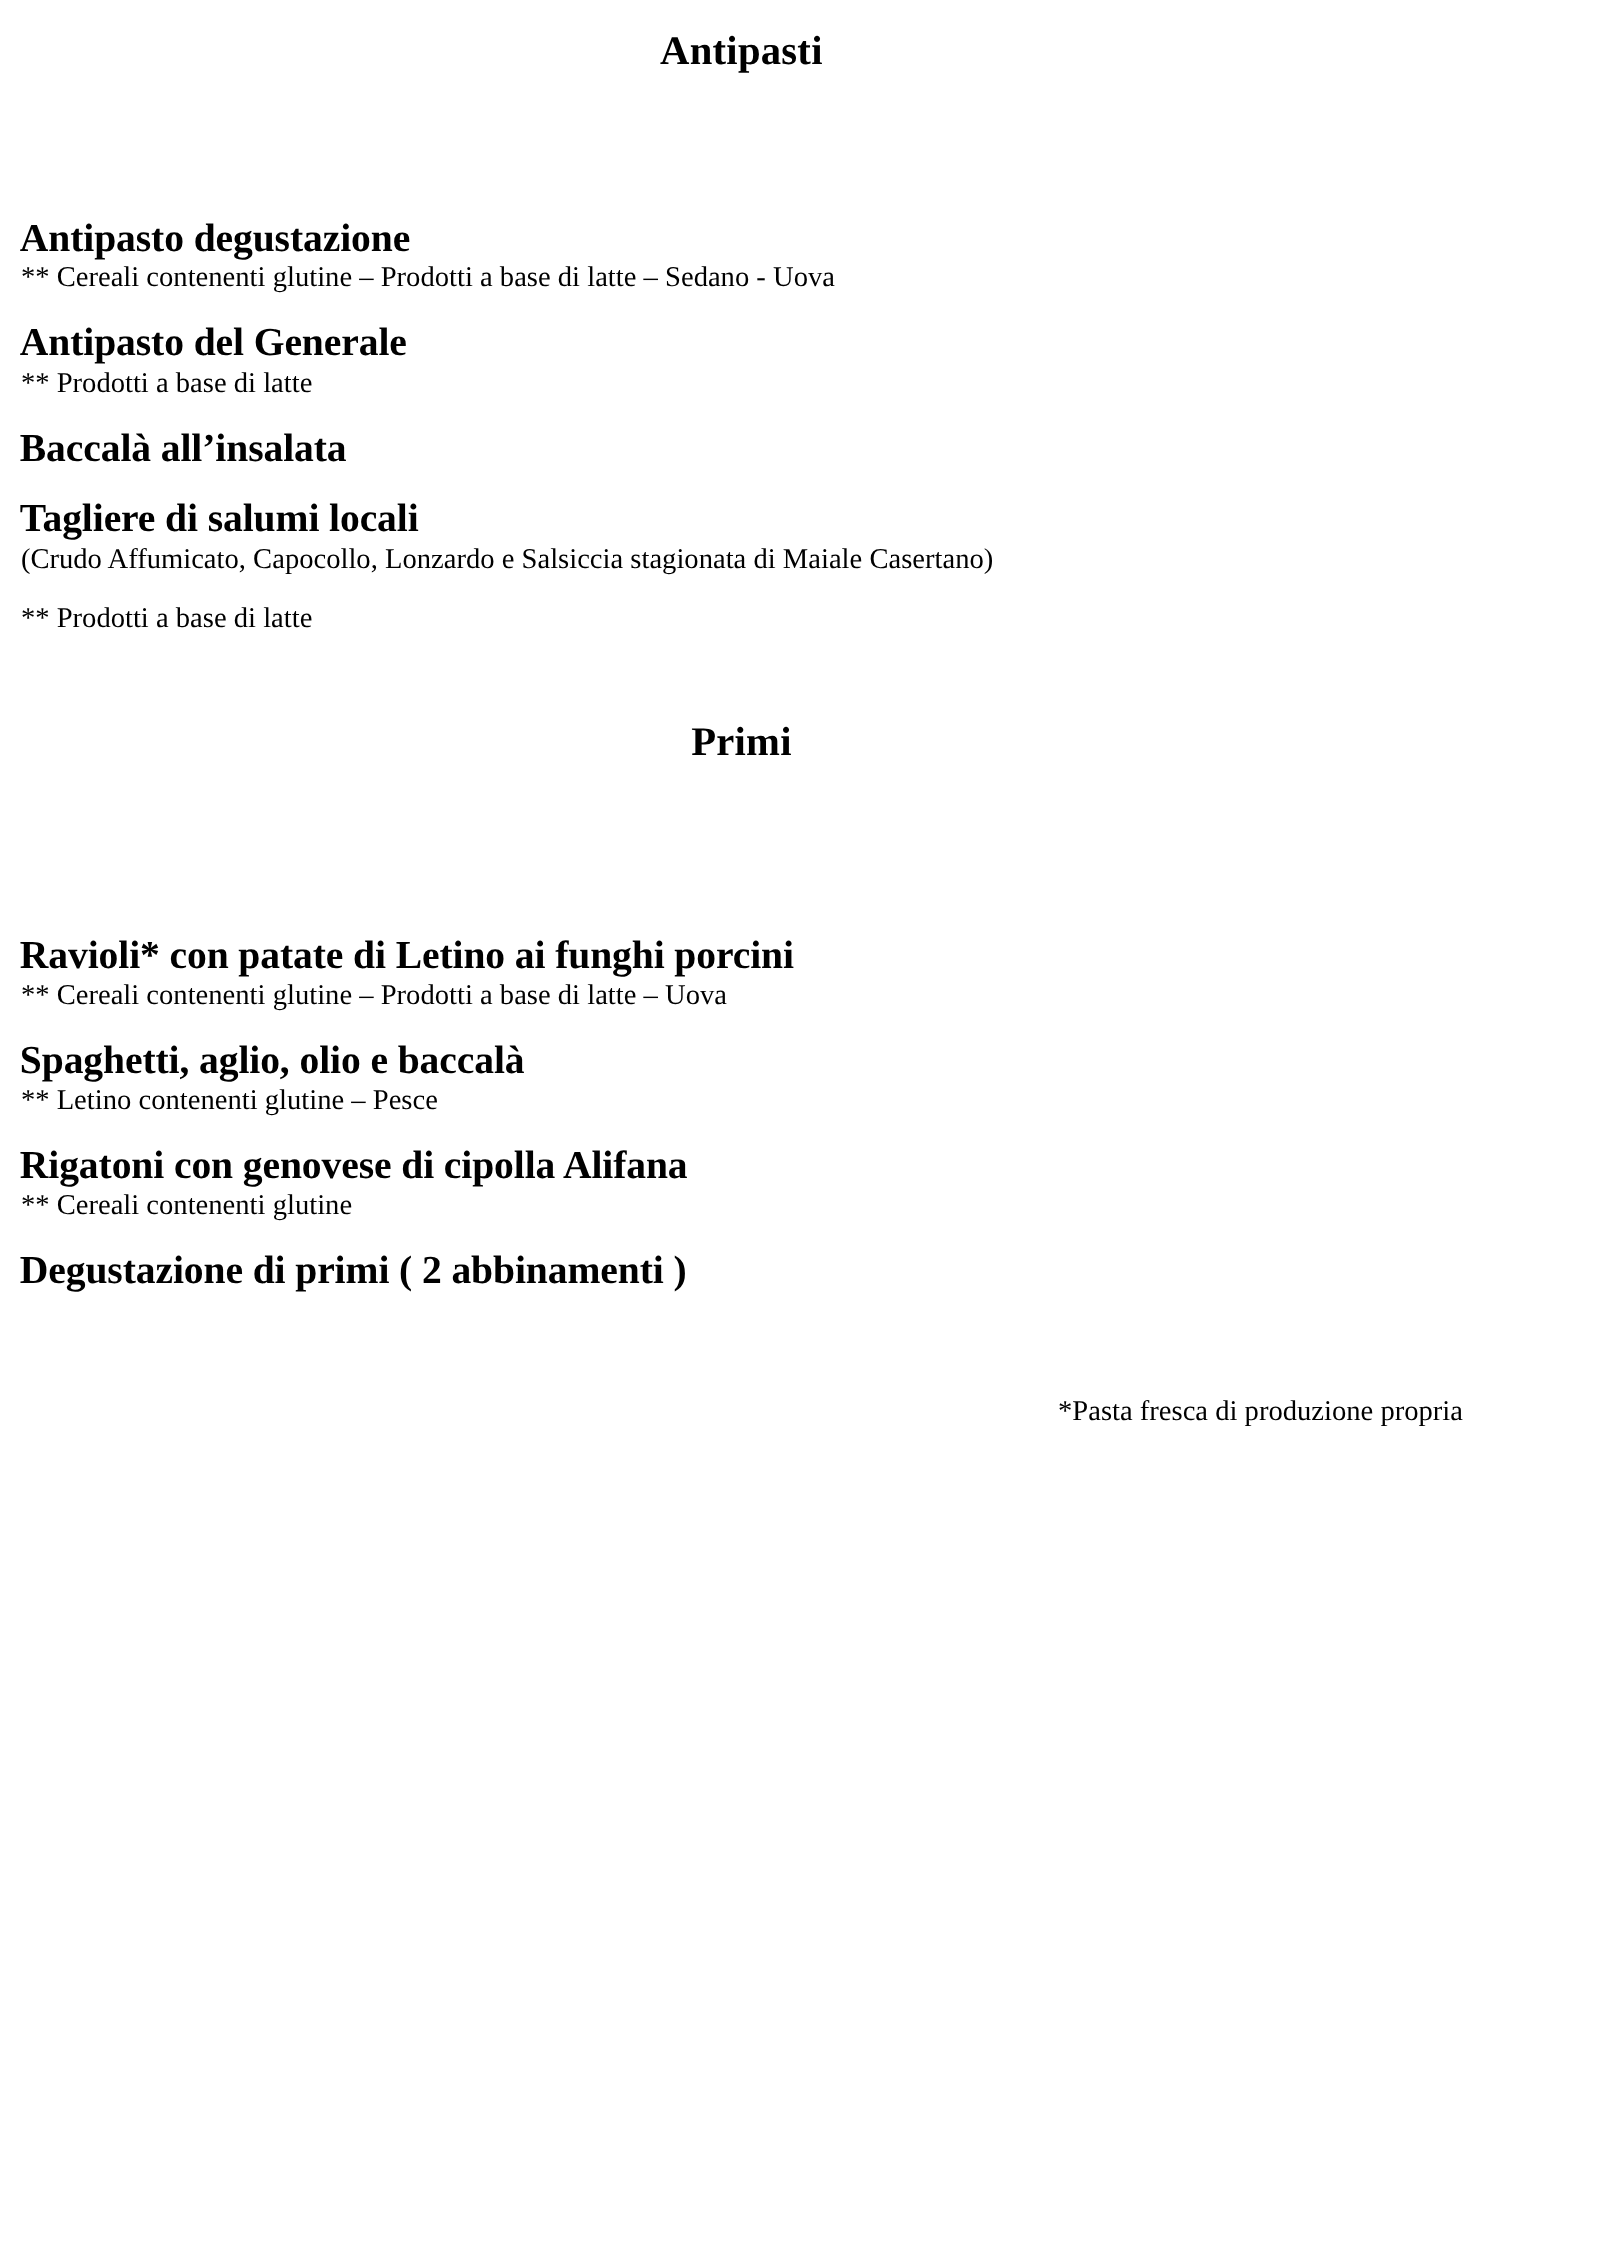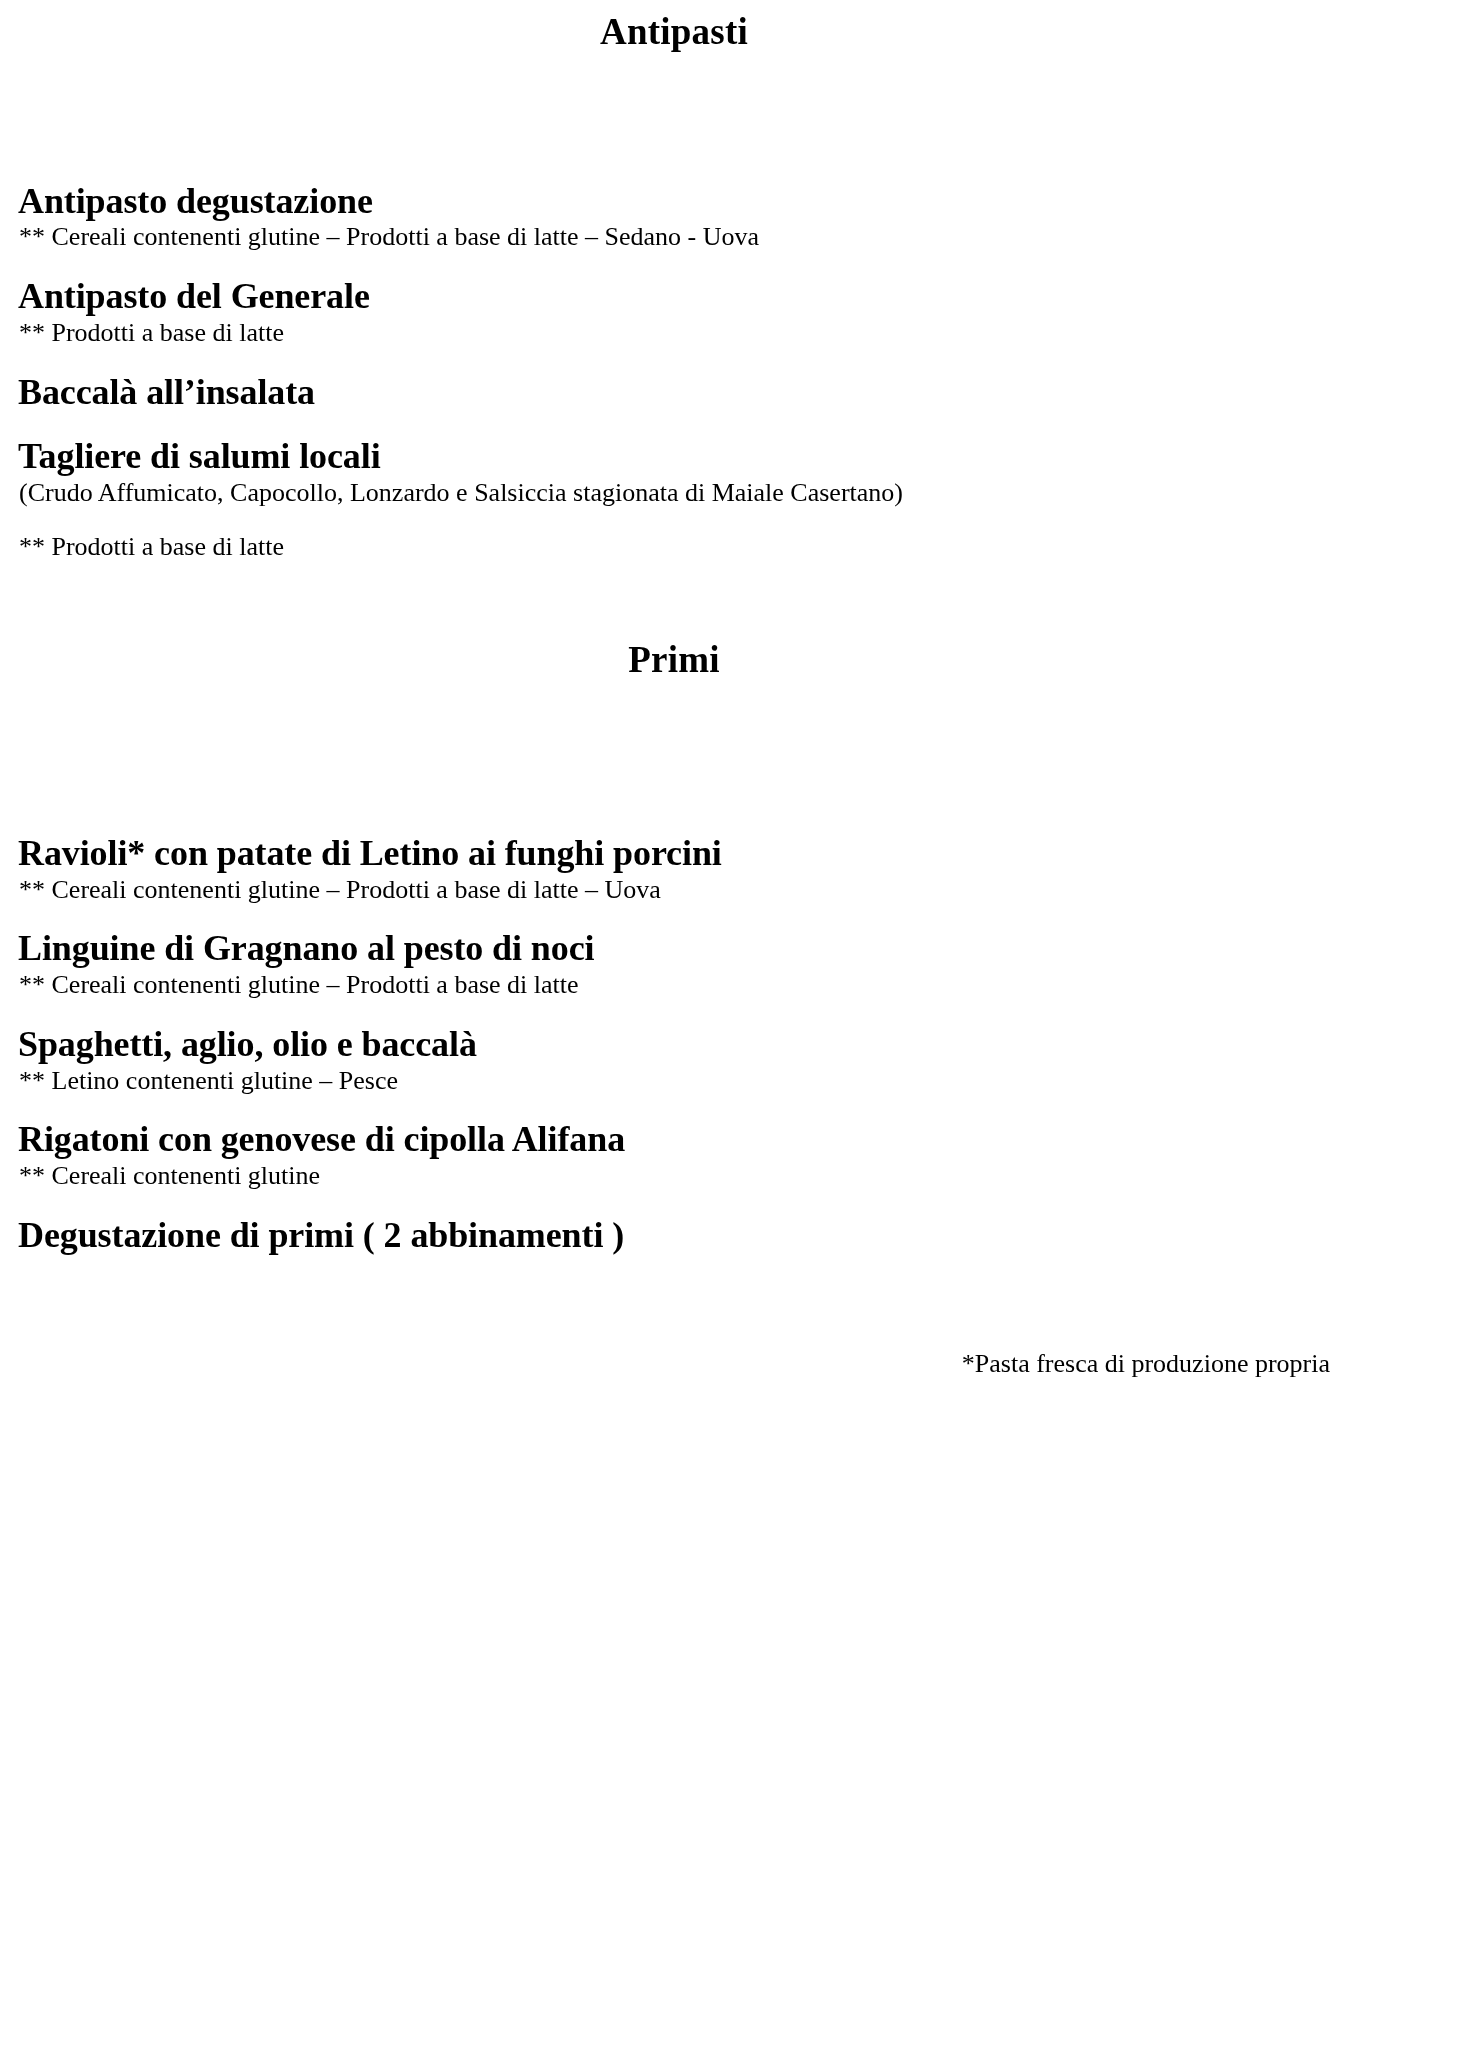--- a/index.html
+++ b/index.html
@@ -12,21 +12,21 @@
     height: 2048px;
     font-family: "Liberation Serif", "DejaVu Serif", serif;
     color: #000000;
     -webkit-font-smoothing: antialiased;
   }
   .page {
     position: relative;
     width: 1348px;
     height: 2048px;
     box-sizing: border-box;
-    padding: 0 18px;
+    padding: 15px 18px;
     overflow: hidden;
   }
 
   
   .section-heading {
     text-align: center;
     font-size: 37px;
     font-weight: 700;
     letter-spacing: 0.2px;
     line-height: 1.1;
@@ -116,24 +116,20 @@
 
   <div class="gap-after-primi-heading"></div>
 
   <div class="primi-list">
 
     <div class="dish">
       <div class="dish-name">Ravioli* con patate di Letino ai funghi porcini</div>
       <div class="dish-note">** Cereali contenenti glutine – Prodotti a base di latte – Uova</div>
     </div>
 
-    <div class="dish">
-      <div class="dish-name">Linguine di Gragnano al pesto di noci</div>
-      <div class="dish-note">** Cereali contenenti glutine – Prodotti a base di latte</div>
-    </div>
 
     <div class="dish">
       <div class="dish-name">Spaghetti, aglio, olio e baccalà</div>
       <div class="dish-note">** Letino contenenti glutine – Pesce</div>
     </div>
 
     <div class="dish">
       <div class="dish-name">Rigatoni con genovese di cipolla Alifana</div>
       <div class="dish-note">** Cereali contenenti glutine</div>
     </div>

